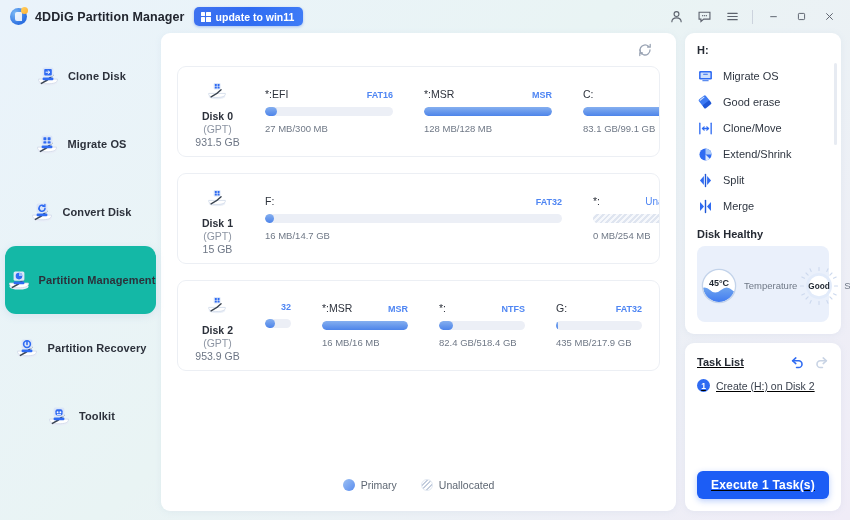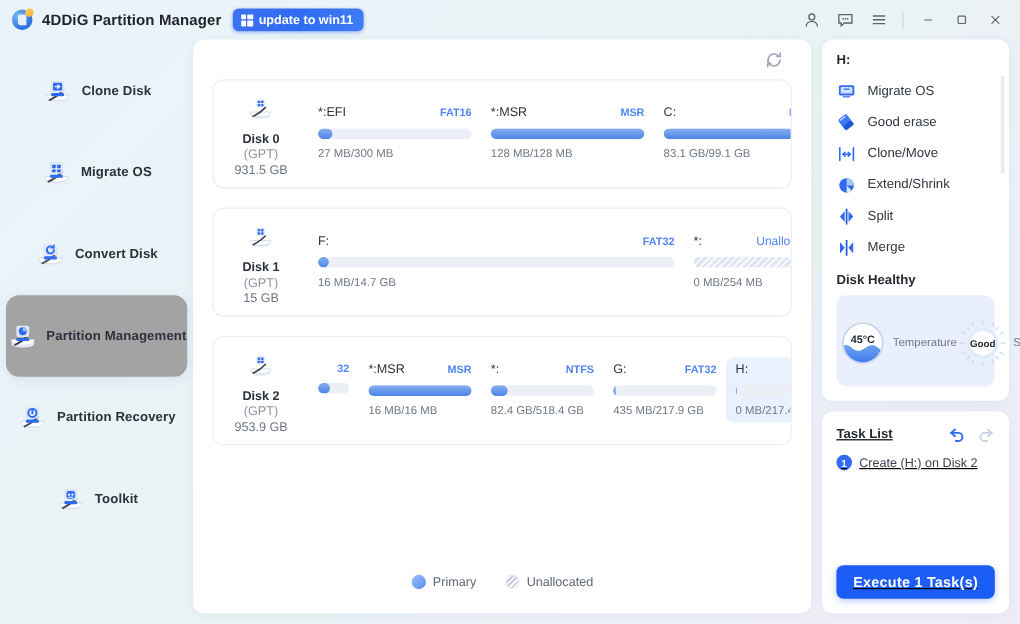--- a/index.html
+++ b/index.html
@@ -63,21 +63,21 @@
   .sidebar {
     position: absolute; left: 0; top: 33px; width: 161px; bottom: 0;
     padding-top: 9px; z-index: 20;
   }
   .side-item {
     height: 68px; margin: 0 5px; border-radius: 11px;
     display: flex; flex-direction: row; align-items: center;
     justify-content: center; gap: 7px; cursor: pointer;
   }
   .side-item.active {
-    background: #a3a3a3;
+    background: #14b8a6;
     box-shadow: 0 2px 9px rgba(120,150,200,.16);
   }
   .side-label {
     font-size: 11px; font-weight: bold; color: #2c313b;
     letter-spacing: .1px; white-space: nowrap;
   }
   .disk-ico { width: 26px; height: 26px; position: relative; flex: 0 0 auto; }
 
   
   .main {
@@ -105,21 +105,21 @@
   .disk-info {
     width: 79px; flex: 0 0 79px; padding-top: 12px;
     display: flex; flex-direction: column; align-items: center; gap: 1px;
   }
   .disk-info .nm { font-size: 10.5px; font-weight: bold; color: #2b303a; margin-top: 4px; }
   .disk-info .gpt { font-size: 10.5px; color: #8d95a3; }
   .disk-info .cap { font-size: 10.5px; color: #6d7685; }
 
   .parts {
     flex: 1 1 auto; display: flex; align-items: flex-start;
-    padding-top: 17px; overflow: hidden; gap: 0;
+    padding-top: 17px; overflow: hidden; gap: 15px;
   }
   .part {
     padding: 4px 8px 4px 8px; border-radius: 6px; flex: 0 0 auto;
     cursor: pointer;
   }
   .part.sel { background: #eaf1fe; }
   .part-head {
     display: flex; align-items: baseline; gap: 6px;
     justify-content: space-between; margin-bottom: 7px;
   }

